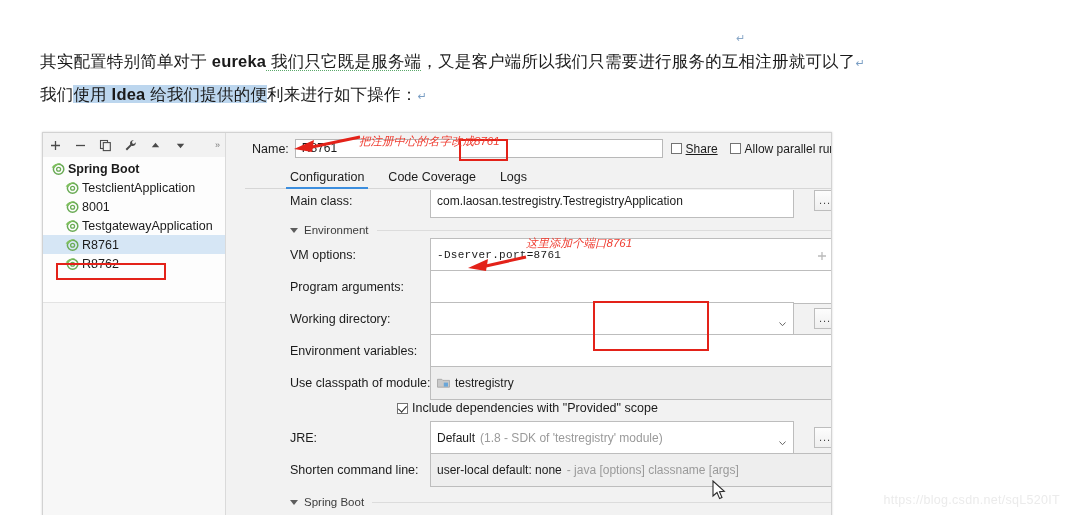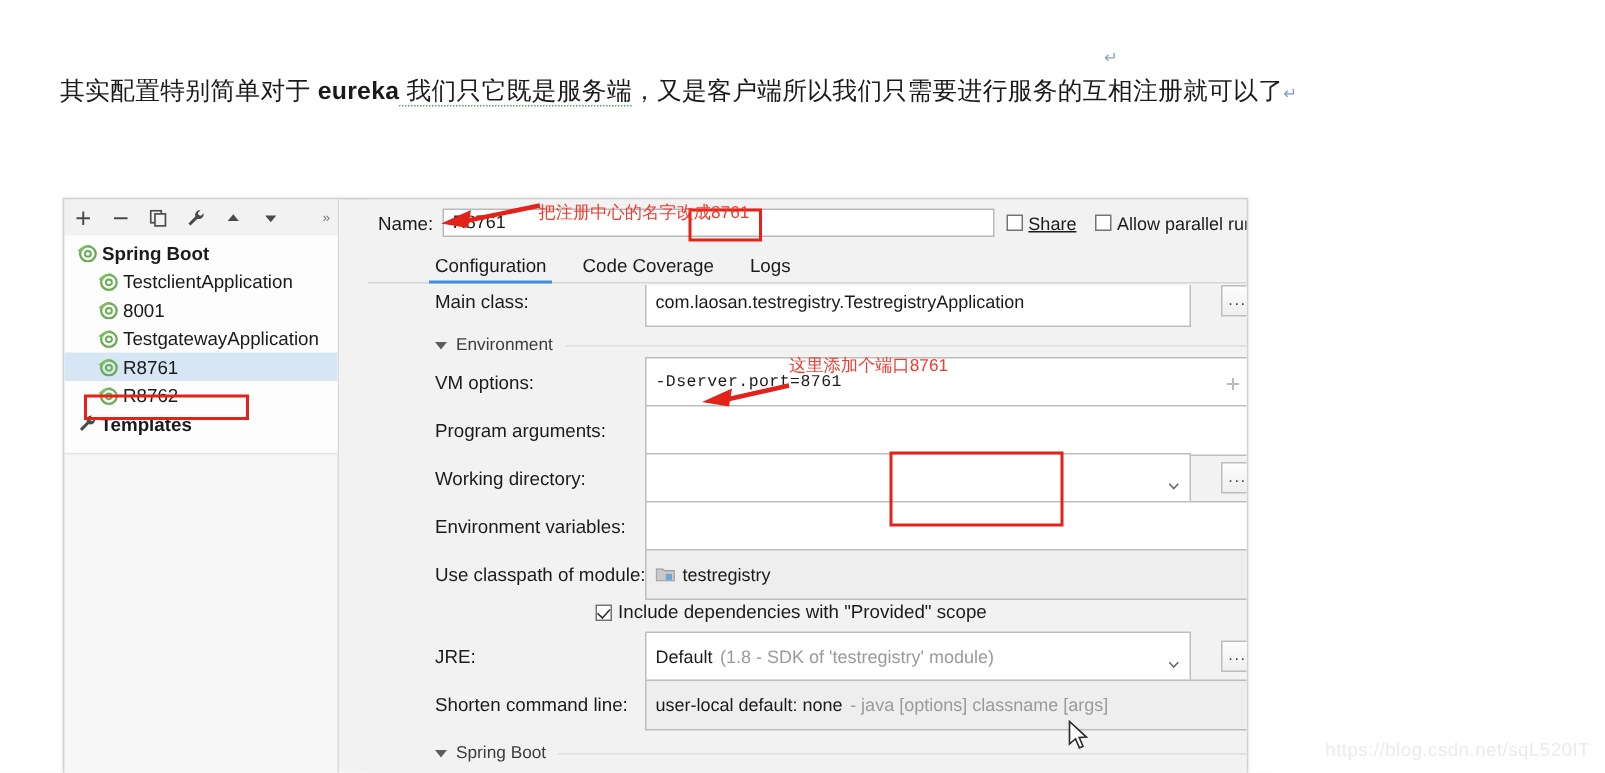--- a/index.html
+++ b/index.html
@@ -351,40 +351,42 @@
     border-radius: 4px;
   }
 
   
   .anno-text {
     position: absolute;
     font-size: 11.5px;
     color: #ef3b2f;
     white-space: nowrap;
     font-family: "Liberation Sans", sans-serif;
+    font-style: italic;
   }
   .anno-arrow { position: absolute; }
 
   #watermark {
     position: absolute;
     right: 10px;
     bottom: 8px;
     font-size: 12.5px;
     color: #ebebeb;
     letter-spacing: .3px;
     font-family: "Liberation Sans", sans-serif;
   }
 
   #cursor { position: absolute; left: 712px; top: 480px; width: 14px; height: 20px; }
 </style>
 </head>
 <body>
 
 <div id="article">
   <div class="para-line"><span>其实配置特别简单对于 </span><span class="latin">eureka</span><span class="u-green"> 我们只它既是服务端</span><span>，又是客户端所以我们只需要进行服务的互相注册就可以了</span><span class="pilcrow">↵</span></div>
+  <div class="para-line"><span>我们</span><span class="hl-blue">使用 </span><span class="hl-blue latin">Idea</span><span class="hl-blue"> 给我们提供的便</span><span>利来进行如下操作：</span><span class="pilcrow">↵</span></div>
 </div>
 <div class="stray-mark">↵</div>
 
 <div id="dialog">
 
   <div id="left-pane">
     <div id="tree-toolbar">
       <span class="tb-ico">
         <svg width="13" height="13" viewBox="0 0 13 13">
             <path d="M2 6.5h9M6.5 2v9" stroke="#4a4a4a" stroke-width="1.3" fill="none"></path>
@@ -474,28 +476,20 @@
         <div class="tree-row lvl1">
           <span style="display: inline-flex;">
             <svg class="sb-icon" viewBox="0 0 15 13">
               <ellipse cx="7.6" cy="7.2" rx="5.2" ry="5" fill="none" stroke="#6aab55" stroke-width="1.5"></ellipse>
               <ellipse cx="7.6" cy="7.2" rx="2" ry="1.9" fill="none" stroke="#6aab55" stroke-width="1.3"></ellipse>
               <path d="M0.6 5.4c2.6-3.4 6.4-4.6 9.6-4 -2.9 .6 -5.4 2.2 -6.8 4.6z" fill="#7fbf5f"></path>
             </svg>
           </span>
           <span>R8762</span>
         </div>
-        <div class="tree-row lvl0">
-          <span style="display: inline-flex;">
-            <svg class="tpl-icon" viewBox="0 0 14 13">
-              <path d="M10.5 1.1a3.1 3.1 0 0 0-3.6 4.1L2.3 9.9 3.7 11.3l4.6-4.6a3.1 3.1 0 0 0 4.1-3.6L10.7 4.7 9.1 4.2 8.6 2.6z" fill="#4a4a4a"></path>
-            </svg>
-          </span>
-          <span>Templates</span>
-        </div>
         <div id="rbox-tree" style="border-color: rgb(227, 34, 25);"></div>
     </div>
   </div>
 
   <div id="right-pane">
 
     <div id="name-row">
       <span id="name-label">Name:</span>
       <input id="name-input" type="text" value="R8761" style="">
       <div id="share-group">

